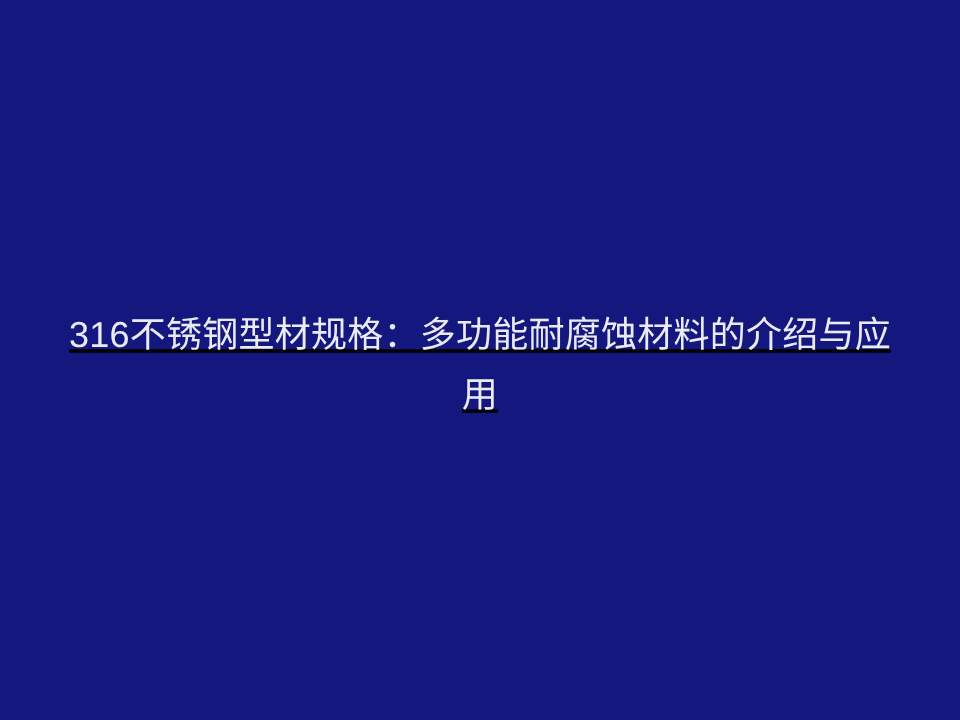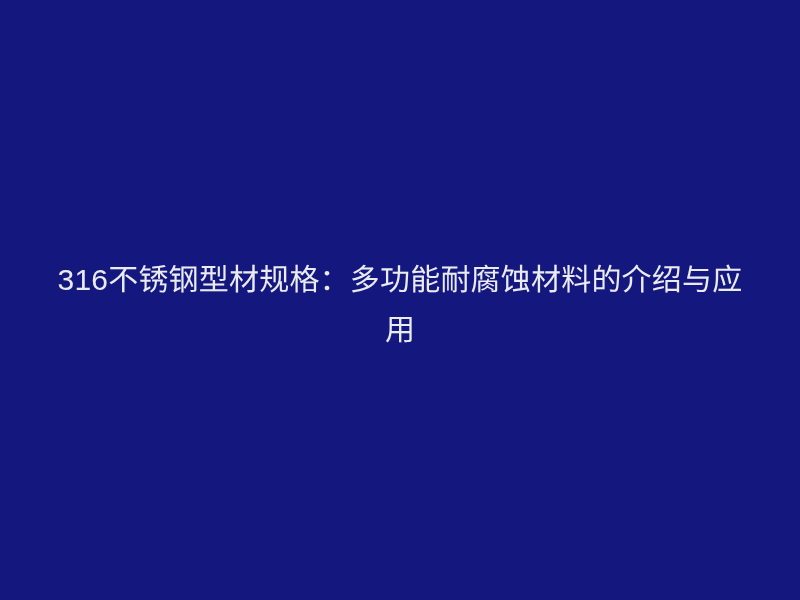--- a/index.html
+++ b/index.html
@@ -17,20 +17,21 @@
 
   #title-card {
     position: relative;
     box-sizing: border-box;
     width: 800px;
     height: 600px;
     background: #14187e;
     display: flex;
     align-items: center;
     justify-content: center;
+    text-decoration: underline;
   }
 
   #title-block {
     width: 690px;
     margin: 0 auto;
     
     transform: translateY(5px);
   }
 
   #page-title {

